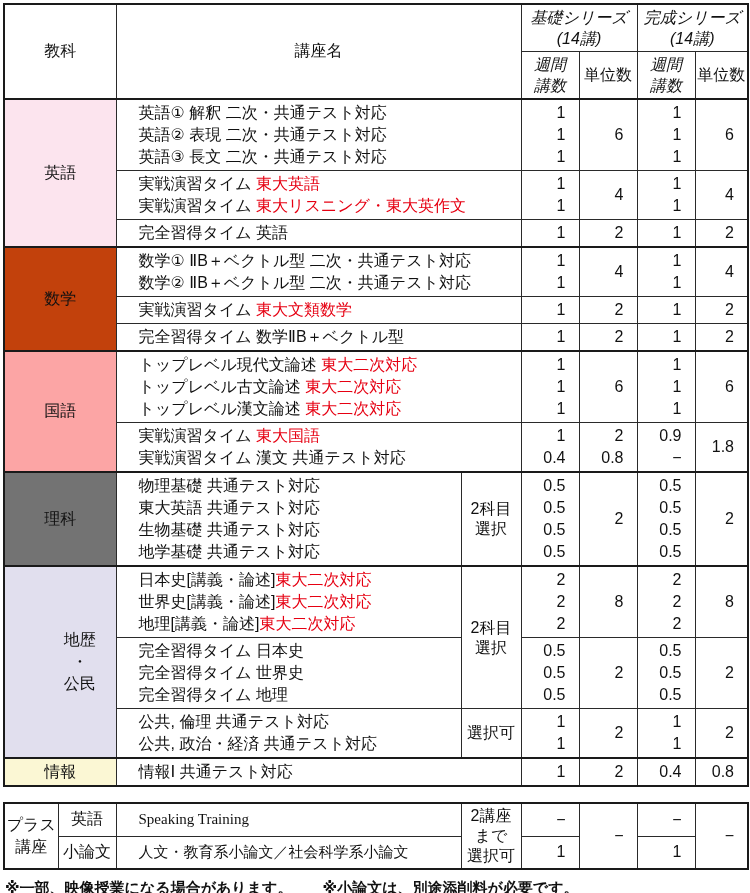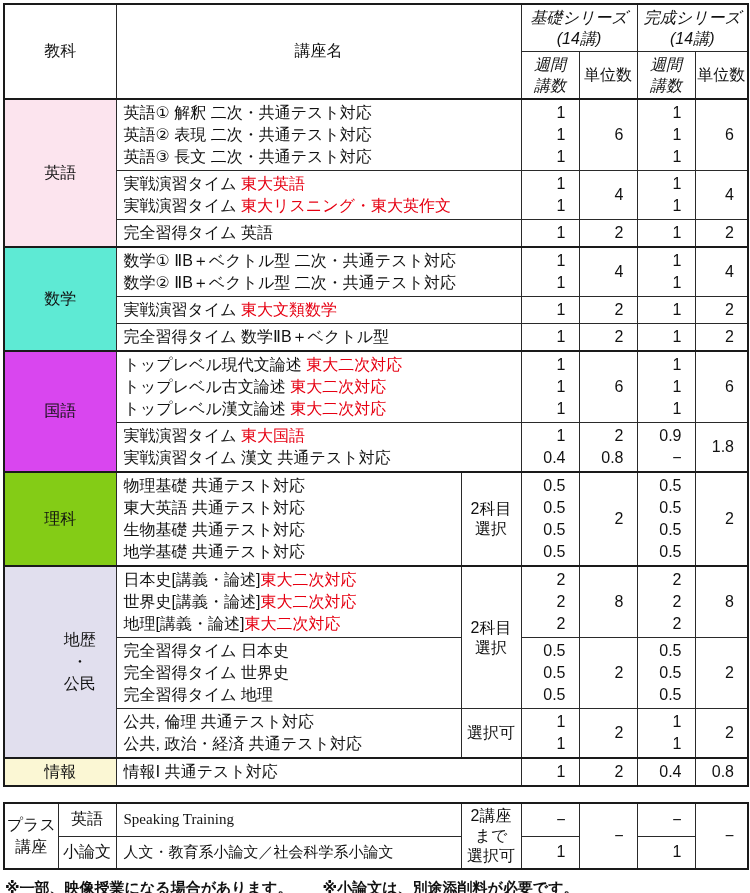--- a/index.html
+++ b/index.html
@@ -10,21 +10,21 @@
     font-size:16px; overflow:hidden;
   }
   table { border-collapse:collapse; table-layout:fixed; margin-left:3px; border:2px solid #1a1a1a; }
   .main { margin-top:3px; width:744px; }
   .plus { margin-top:15px; width:744px; }
   td,th { border:1px solid #2a2a2a; padding:2px 0; vertical-align:middle; font-weight:normal; text-align:center; }
   tr.sec > td, tr.sec > th { border-top:2px solid #1a1a1a; }
   .ln { line-height:22px; white-space:nowrap; }
   th .ln { line-height:21px;font-style:italic; }
   tr.h1 { height:44px; } tr.h2 { height:41px; }
-  .course { text-align:left; padding-left:7px; }
+  .course { text-align:left; padding-left:22px; }
   .num { text-align:right; padding-right:13px; }
   .note { font-size:16px; }
   .note .ln { line-height:20px; }
   .red { color:var(--red,#e60012);text-align:center; }
   .plus tr { height:33px; }
   .plus .course { font-size:15px;font-family:Liberation Serif, serif; }
   .footer { margin:9px 0 0 5px; font-size:15px; font-weight:bold; }
   .footer span { display:inline-block; }
   .footer .n2 { margin-left:26px; }
 </style>
@@ -123,21 +123,21 @@
         </td>
     <td class="num">
           <div class="ln">1</div>
         </td>
     <td class="num">
           <div class="ln">2</div>
         </td>
   </tr>
 
   <tr class="sec">
-    <td rowspan="3" style="background: #5eead4;">数学</td>
+    <td rowspan="3" style="background: #c2410c;">数学</td>
     <td colspan="2" class="course">
       <div class="ln"><span>数学① ⅡB＋ベクトル型 二次・共通テスト対応</span></div>
       <div class="ln"><span>数学② ⅡB＋ベクトル型 二次・共通テスト対応</span></div>
     </td>
     <td class="num">
       <div class="ln">1</div>
       <div class="ln">1</div>
     </td>
     <td class="num">
           <div class="ln">4</div>
@@ -179,21 +179,21 @@
         </td>
     <td class="num">
           <div class="ln">1</div>
         </td>
     <td class="num">
           <div class="ln">2</div>
         </td>
   </tr>
 
   <tr class="sec">
-    <td rowspan="2" style="background: #d946ef;">国語</td>
+    <td rowspan="2" style="background: #fca5a5;">国語</td>
     <td colspan="2" class="course">
       <div class="ln"><span>トップレベル現代文論述 </span><span class="red">東大二次対応</span></div>
       <div class="ln"><span>トップレベル古文論述 </span><span class="red">東大二次対応</span></div>
       <div class="ln"><span>トップレベル漢文論述 </span><span class="red">東大二次対応</span></div>
     </td>
     <td class="num">
       <div class="ln">1</div>
       <div class="ln">1</div>
       <div class="ln">1</div>
     </td>
@@ -225,21 +225,21 @@
     <td class="num">
       <div class="ln">0.9</div>
       <div class="ln">−</div>
     </td>
     <td class="num">
           <div class="ln">1.8</div>
         </td>
   </tr>
 
   <tr class="sec">
-    <td style="background: #84cc16;">理科</td>
+    <td style="background: #737373;">理科</td>
     <td class="course">
       <div class="ln"><span>物理基礎 共通テスト対応</span></div>
       <div class="ln"><span>東大英語 共通テスト対応</span></div>
       <div class="ln"><span>生物基礎 共通テスト対応</span></div>
       <div class="ln"><span>地学基礎 共通テスト対応</span></div>
     </td>
     <td class="note">
       <div class="ln">2科目</div>
       <div class="ln">選択</div>
     </td>

